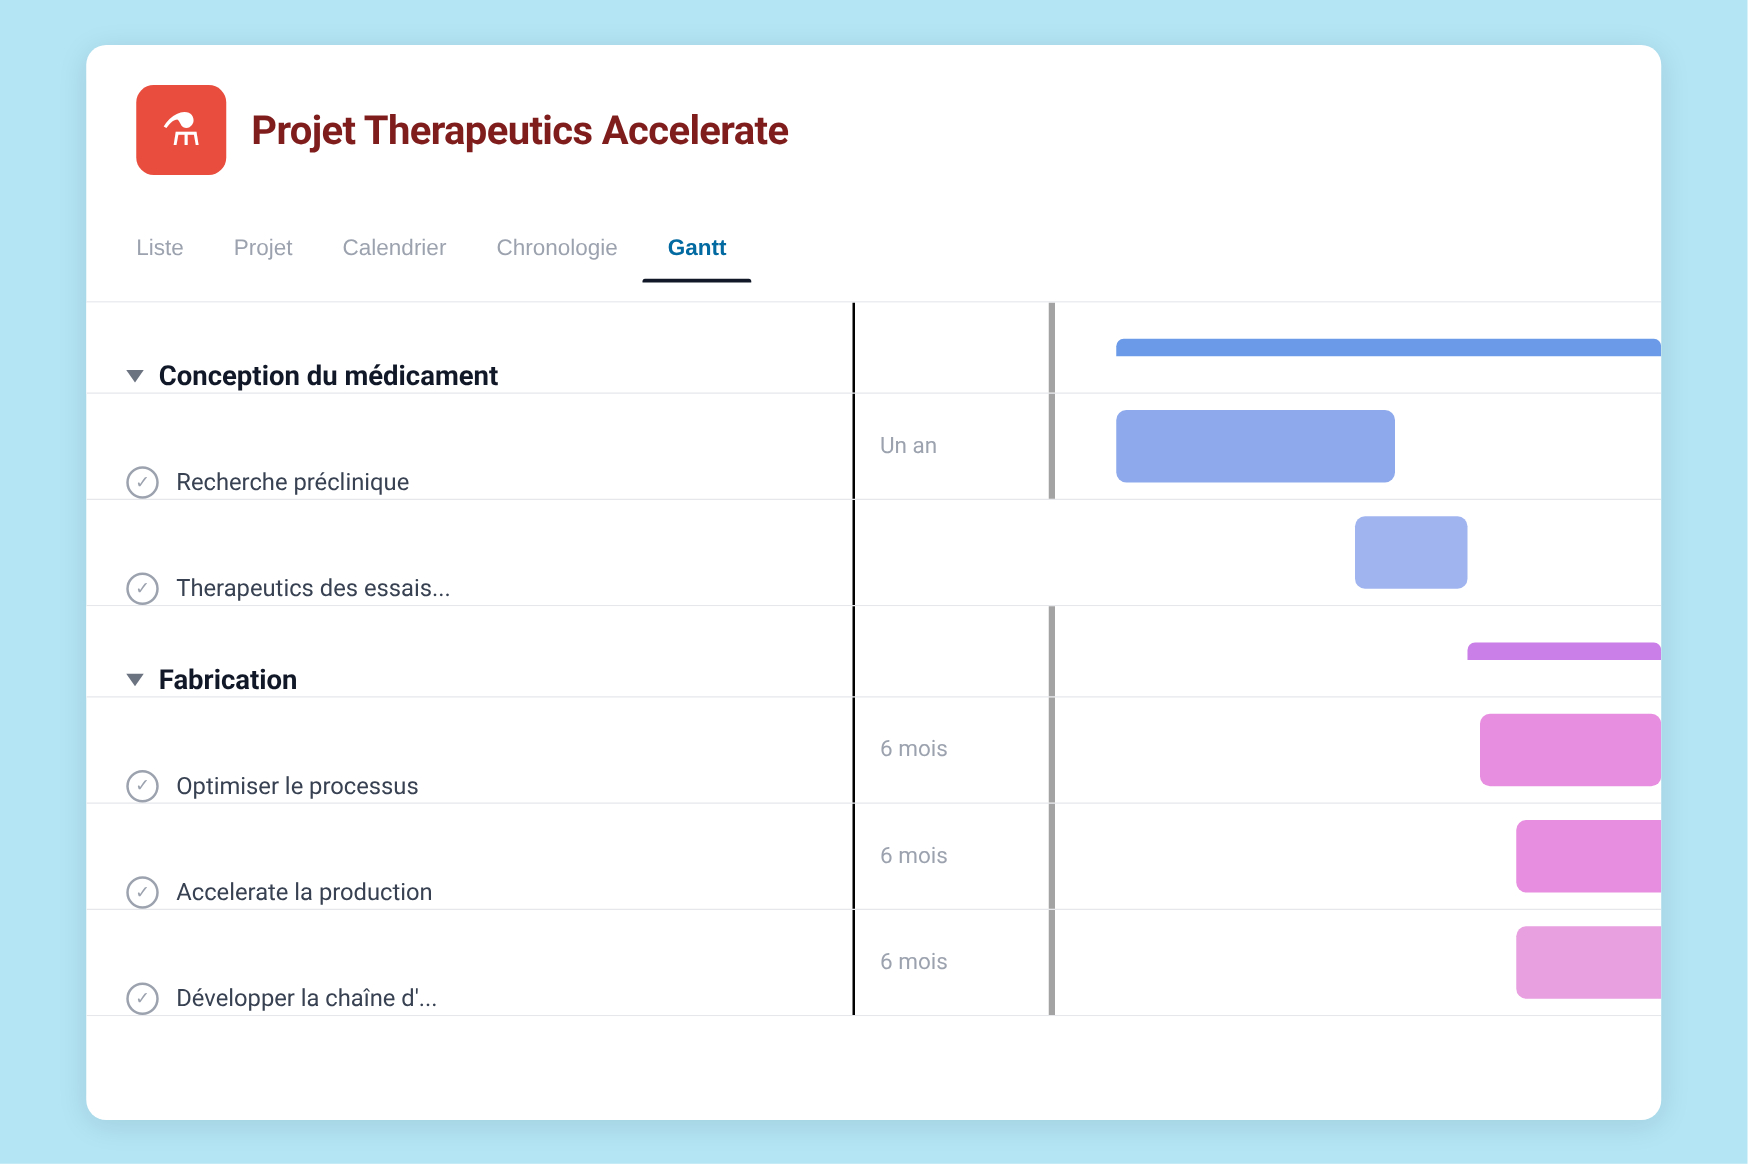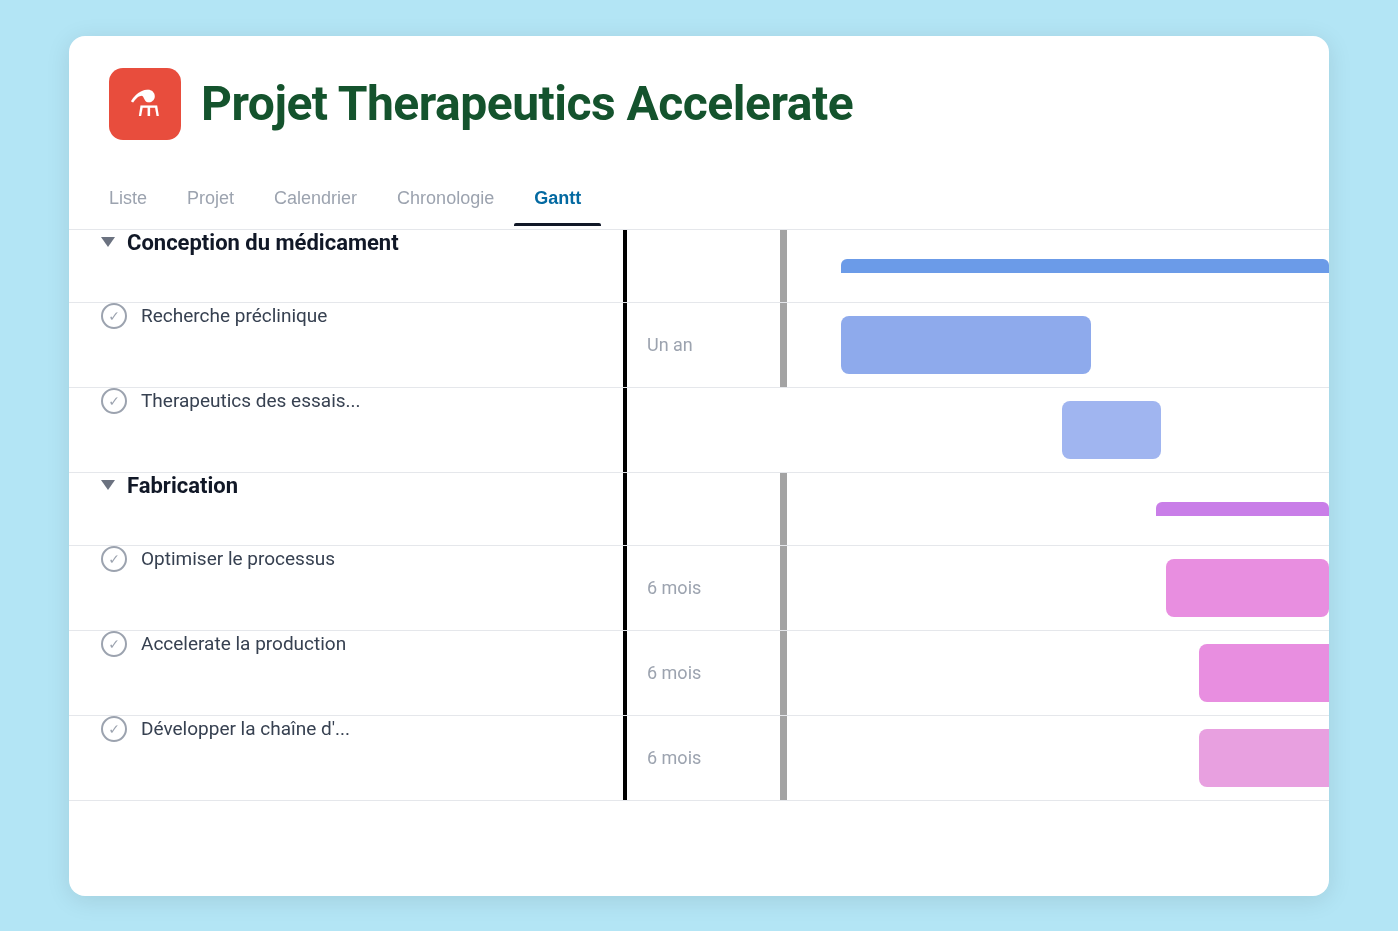--- a/index.html
+++ b/index.html
@@ -41,30 +41,30 @@
       flex-shrink: 0;
     }
 
     .logo-icon {
       color: #fff;
       font-size: 36px;
       line-height: 1;
     }
 
     .project-title {
-      font-size: 48px;
+      font-size: 32px;
       font-weight: 700;
-      color: #14532d;
+      color: #7f1d1d;
       letter-spacing: -0.5px;
     }
 
     .tabs {
       display: flex;
       gap: 0;
-      padding: 24px 40px 4px 40px;
+      padding: 24px 40px 16px 40px;
       border-bottom: 1px solid #e5e7eb;
       margin-top: 16px;
     }
 
     .tab {
       font-size: 18px;
       color: #9ca3af;
       padding: 8px 20px 16px 20px;
       cursor: pointer;
       position: relative;
@@ -104,37 +104,37 @@
       border-bottom: 1px solid #e5e7eb;
       min-height: 84px;
     }
 
     .gantt-row.group-row {
       background: #fff;
       min-height: 72px;
     }
 
     .gantt-left {
-      width: 558px;
-      flex-shrink: 0;
-      display: flex;
-      align-items: flex-start;
+      width: 615px;
+      flex-shrink: 0;
+      display: flex;
+      align-items: flex-end;
       padding: 0 20px 0 32px;
-      border-right: 4px solid #000000;
+      border-right: 2px solid #000000;
     }
 
     .gantt-duration {
       width: 160px;
       flex-shrink: 0;
       display: flex;
       align-items: center;
       padding: 0 20px;
       color: #9ca3af;
       font-size: 18px;
-      border-right: 7px solid #a3a3a3;
+      border-right: 5px solid #a3a3a3;
     }
 
     .group-label {
       display: flex;
       align-items: center;
       gap: 12px;
       font-size: 22px;
       font-weight: 700;
       color: #111827;
     }

